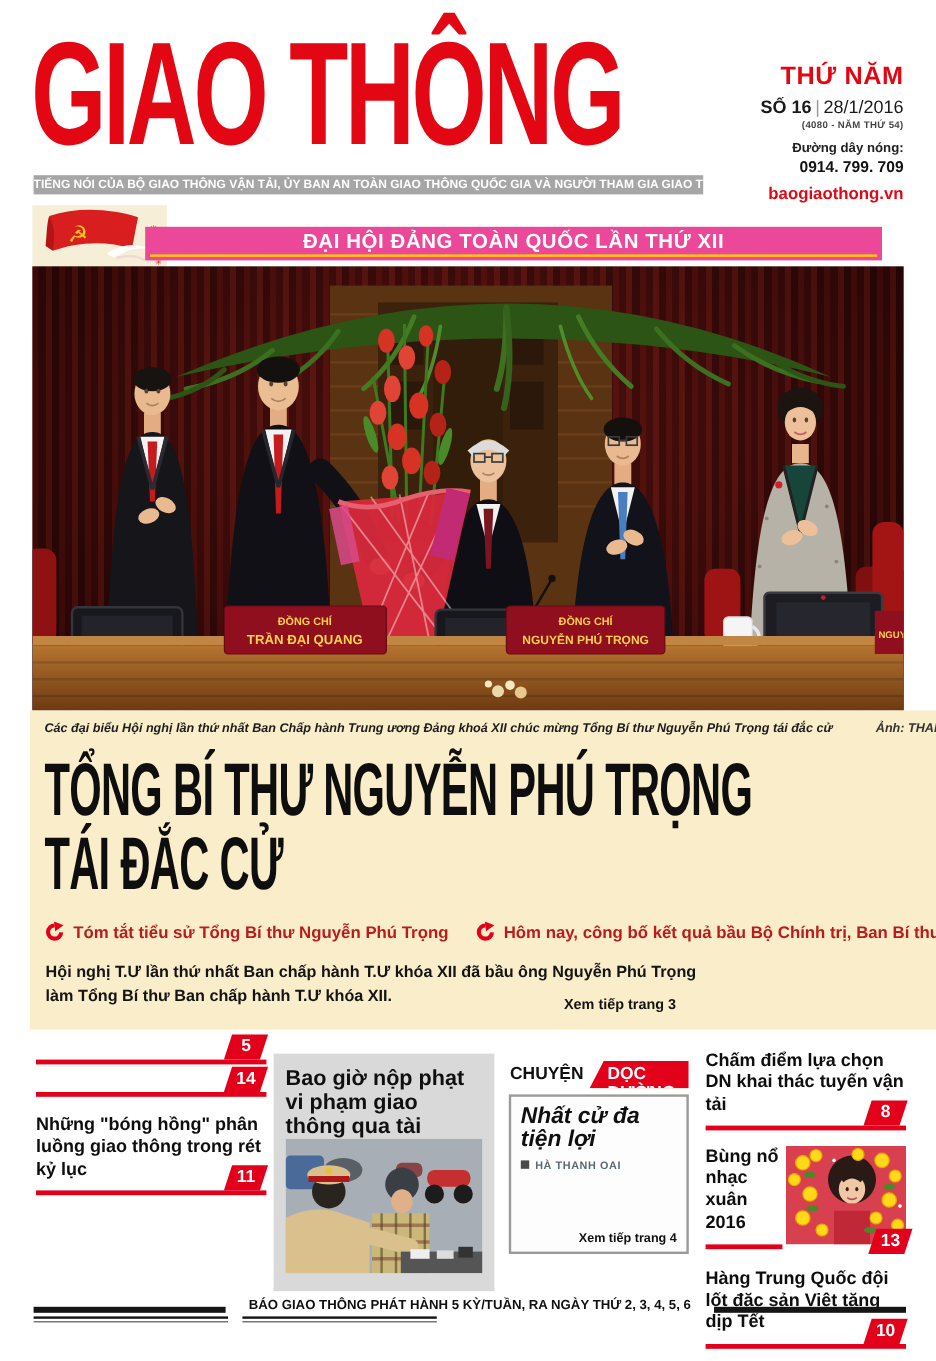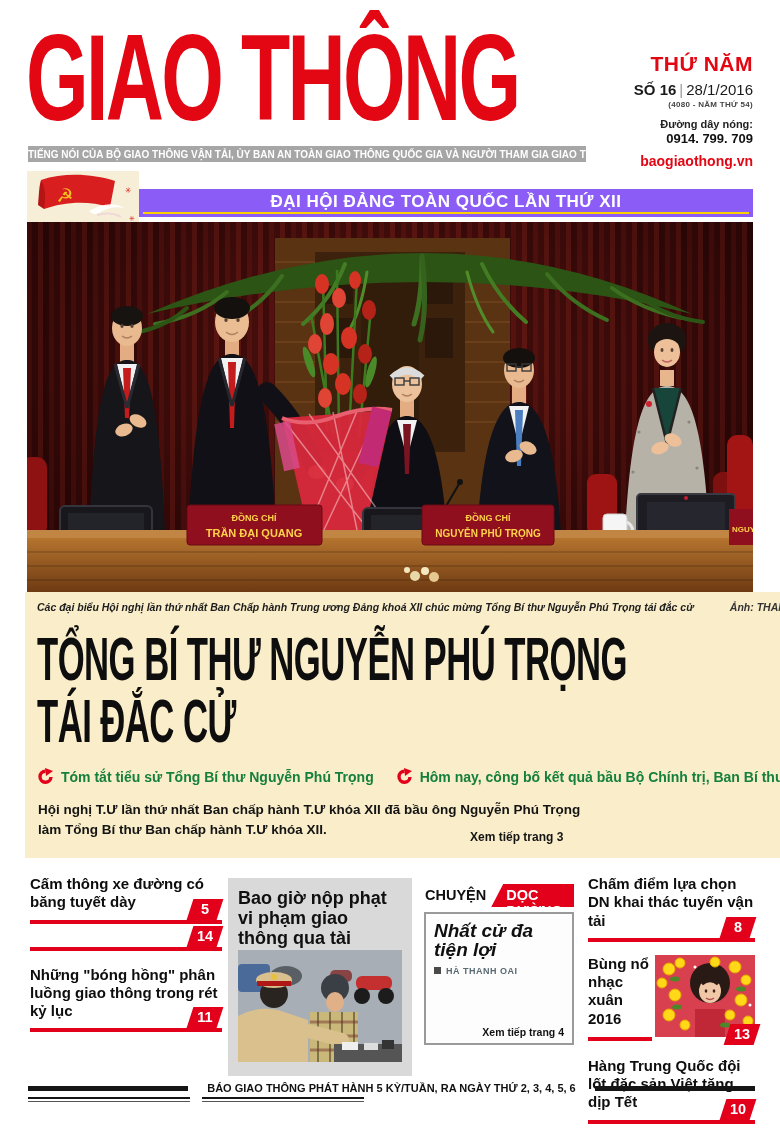--- a/index.html
+++ b/index.html
@@ -18,42 +18,42 @@
   .mh-issue-row{margin-top:5px;font-size:15px;color:#1a1a1a;white-space:nowrap;}
   .mh-issue{font-weight:bold;}
   .mh-sep{color:#999;padding:0 3px;font-weight:normal;}
   .mh-note{font-size:8px;font-weight:bold;color:#444;margin-top:2px;letter-spacing:.3px;}
   .mh-hotline-label{font-size:11px;font-weight:bold;margin-top:9px;color:#222;}
   .mh-hotline{font-size:13px;font-weight:bold;margin-top:1px;color:#111;}
   .mh-site{font-size:14px;font-weight:bold;color:#e30613;margin-top:7px;}
 
   
   .flag-box{position:absolute;left:27px;top:171px;width:112px;height:58px;background:#f6eed6;}
-  .banner{position:absolute;left:139px;top:189px;width:614px;height:28px;background:#8b5cf6;}
+  .banner{position:absolute;left:121px;top:189px;width:614px;height:28px;background:#ec4899;}
   .banner-text{display:block;text-align:center;color:#fff;font-weight:bold;font-size:17px;
         line-height:26px;letter-spacing:.5px;}
   .banner::after{content:"";position:absolute;left:4px;right:4px;bottom:3px;height:2px;background:#fdd000;}
 
   
   .photo{position:absolute;left:27px;top:222px;width:726px;height:370px;overflow:hidden;
      background:
        radial-gradient(ellipse 420px 300px at 50% 38%, rgba(150,40,30,.28), rgba(20,2,2,.38)),
        repeating-linear-gradient(90deg,#4e0e0c 0 5px,#350808 5px 11px,#5a1410 11px 16px,#2c0606 16px 22px);}
   .photo svg{position:absolute;left:0;top:0;}
 
   
   .cream{position:absolute;left:25px;top:592px;width:774px;height:266px;background:#f9edca;}
   .caption-row{display:flex;justify-content:space-between;padding:9px 12px 0 12px;}
   .caption{font-size:10.5px;font-weight:bold;font-style:italic;color:#1c1c1c;white-space:nowrap;}
   .credit{font-size:10.5px;font-weight:bold;font-style:italic;color:#333;margin-left:10px;white-space:nowrap;}
   .headline{position:absolute;left:12px;top:36px;font-size:62px;font-weight:bold;color:#0e0e0e;
         line-height:1.0;letter-spacing:-1px;white-space:nowrap;
         transform:scaleX(.56);transform-origin:left top;}
   .bullets{position:absolute;left:12px;top:176px;display:flex;gap:22px;align-items:center;white-space:nowrap;}
-  .bullet{display:flex;align-items:center;gap:7px;font-size:14px;font-weight:bold;color:#15803d;}
+  .bullet{display:flex;align-items:center;gap:7px;font-size:14px;font-weight:bold;color:#b91c1c;}
   .bullet svg{flex:0 0 auto;}
   .lede{position:absolute;left:13px;top:208px;width:545px;font-size:13.5px;font-weight:bold;
         color:#141414;line-height:1.5;}
   .lede-cont{position:absolute;left:445px;top:238px;font-size:12px;font-weight:bold;color:#141414;}
 
   
   .teaser{font-size:15px;font-weight:bold;line-height:1.22;color:#0e0e0e;position:relative;
         padding-bottom:8px;border-bottom:4px solid #e2001a;}
   .badge{position:absolute;right:2px;bottom:0;width:30px;height:21px;background:#e2001a;
         transform:skewX(-18deg);}
@@ -82,21 +82,21 @@
 
   .col4{position:absolute;left:588px;top:875px;width:167px;}
   .col4 .teaser{margin-bottom:13px;}
   .r-item2{position:relative;height:88px;margin-bottom:14px;}
   .r-item2 .txt{width:68px;font-size:15px;font-weight:bold;line-height:1.22;color:#0e0e0e;}
   .r-item2 .underline{position:absolute;left:0;bottom:2px;width:64px;height:4px;background:#e2001a;}
   .r-item2 .col4-photo{position:absolute;right:0;top:0;}
   .r-item2 .badge{right:-2px;bottom:-2px;}
 
   
-  .f-row{position:absolute;left:28px;right:25px;display:flex;align-items:center;gap:12px;}
+  .f-row{position:absolute;left:28px;right:25px;display:flex;align-items:flex-end;gap:12px;}
   .f-row1{top:1082px;}
   .f-row2{top:1097px;}
   .f-bar1{flex:0 0 160px;height:5px;background:#151515;}
   .f-bar2{flex:0 0 162px;height:5px;border-top:2px solid #151515;border-bottom:1px solid #555;box-sizing:border-box;}
   .f-text1{flex:1;text-align:center;font-size:11px;font-weight:bold;color:#101010;white-space:nowrap;}
   .f-text2{flex:1;text-align:center;font-size:10.5px;font-weight:bold;color:#2e2e2e;letter-spacing:.8px;white-space:nowrap;}
 </style>
 </head>
 <body>
 
@@ -346,21 +346,20 @@
         </svg>
         <span>Hôm nay, công bố kết quả bầu Bộ Chính trị, Ban Bí thư</span>
       </div>
     </div>
     <div class="lede">Hội nghị T.Ư lần thứ nhất Ban chấp hành T.Ư khóa XII đã bầu ông Nguyễn Phú Trọng làm Tổng Bí thư Ban chấp hành T.Ư khóa XII.</div>
     <div class="lede-cont">Xem tiếp trang 3</div>
   </div>
 
   <div class="col1">
     <div class="teaser">
-      <span>Cấm thông xe đường có băng tuyết dày</span>
       <div class="badge">
           <span>5</span>
         </div>
     </div>
     <div class="teaser">
       <div class="badge">
           <span>14</span>
         </div>
     </div>
     <div class="teaser">

